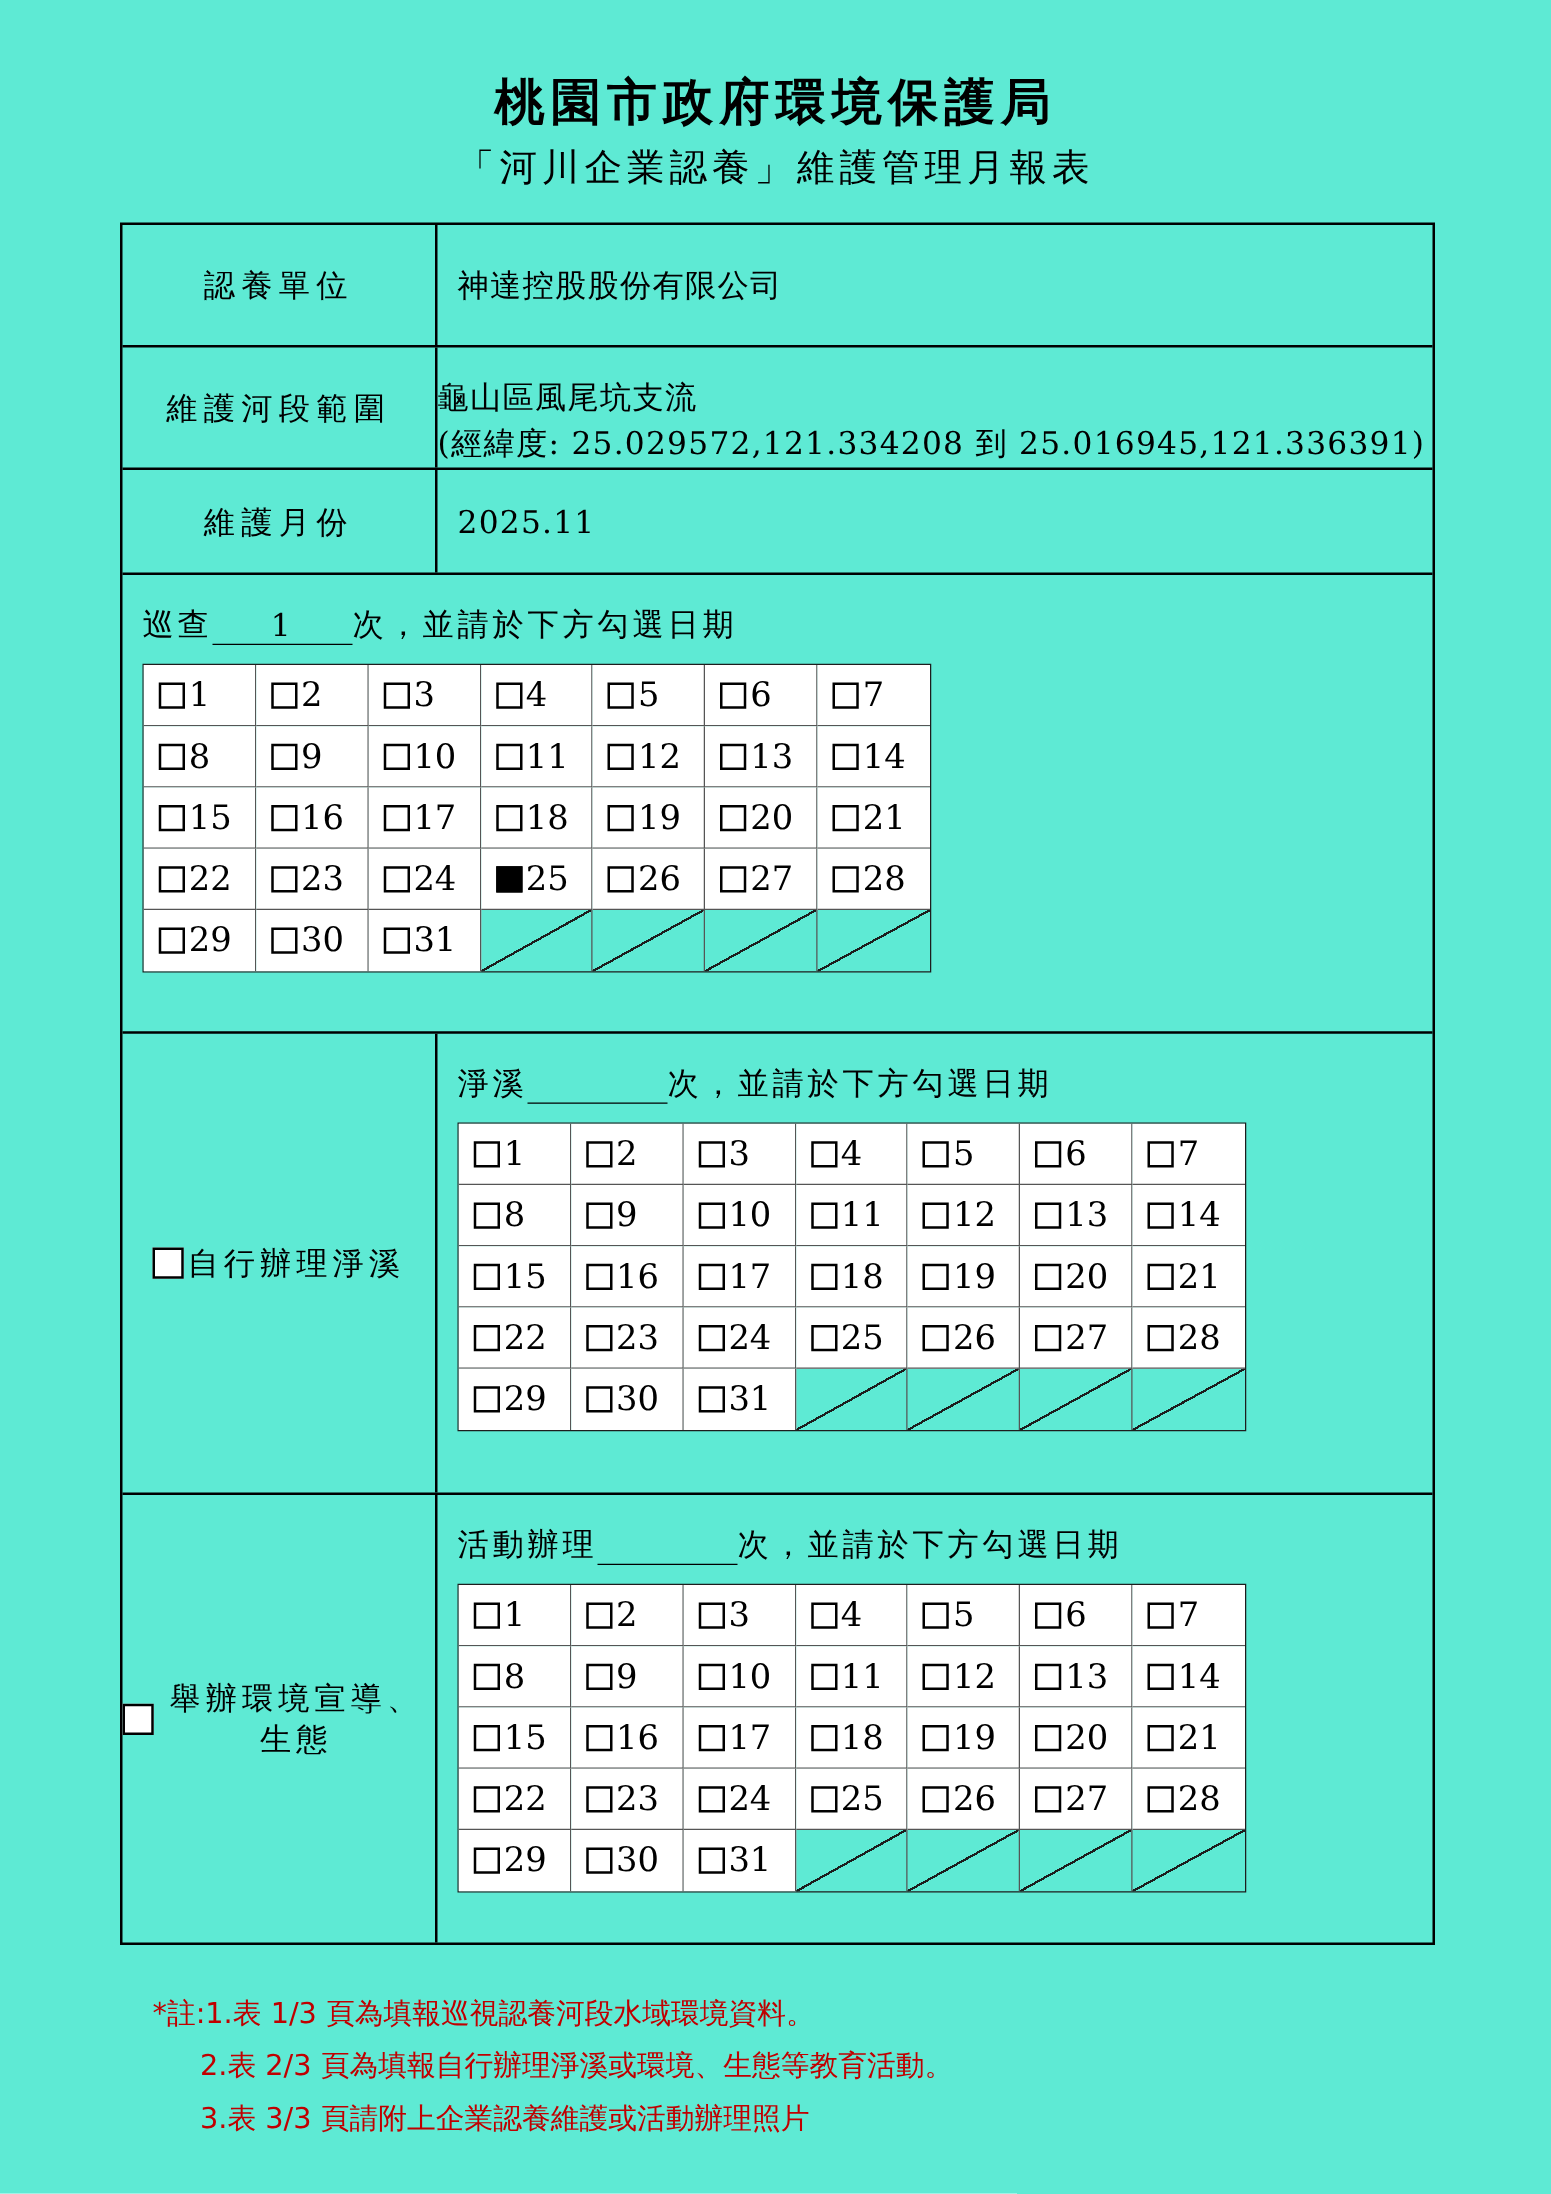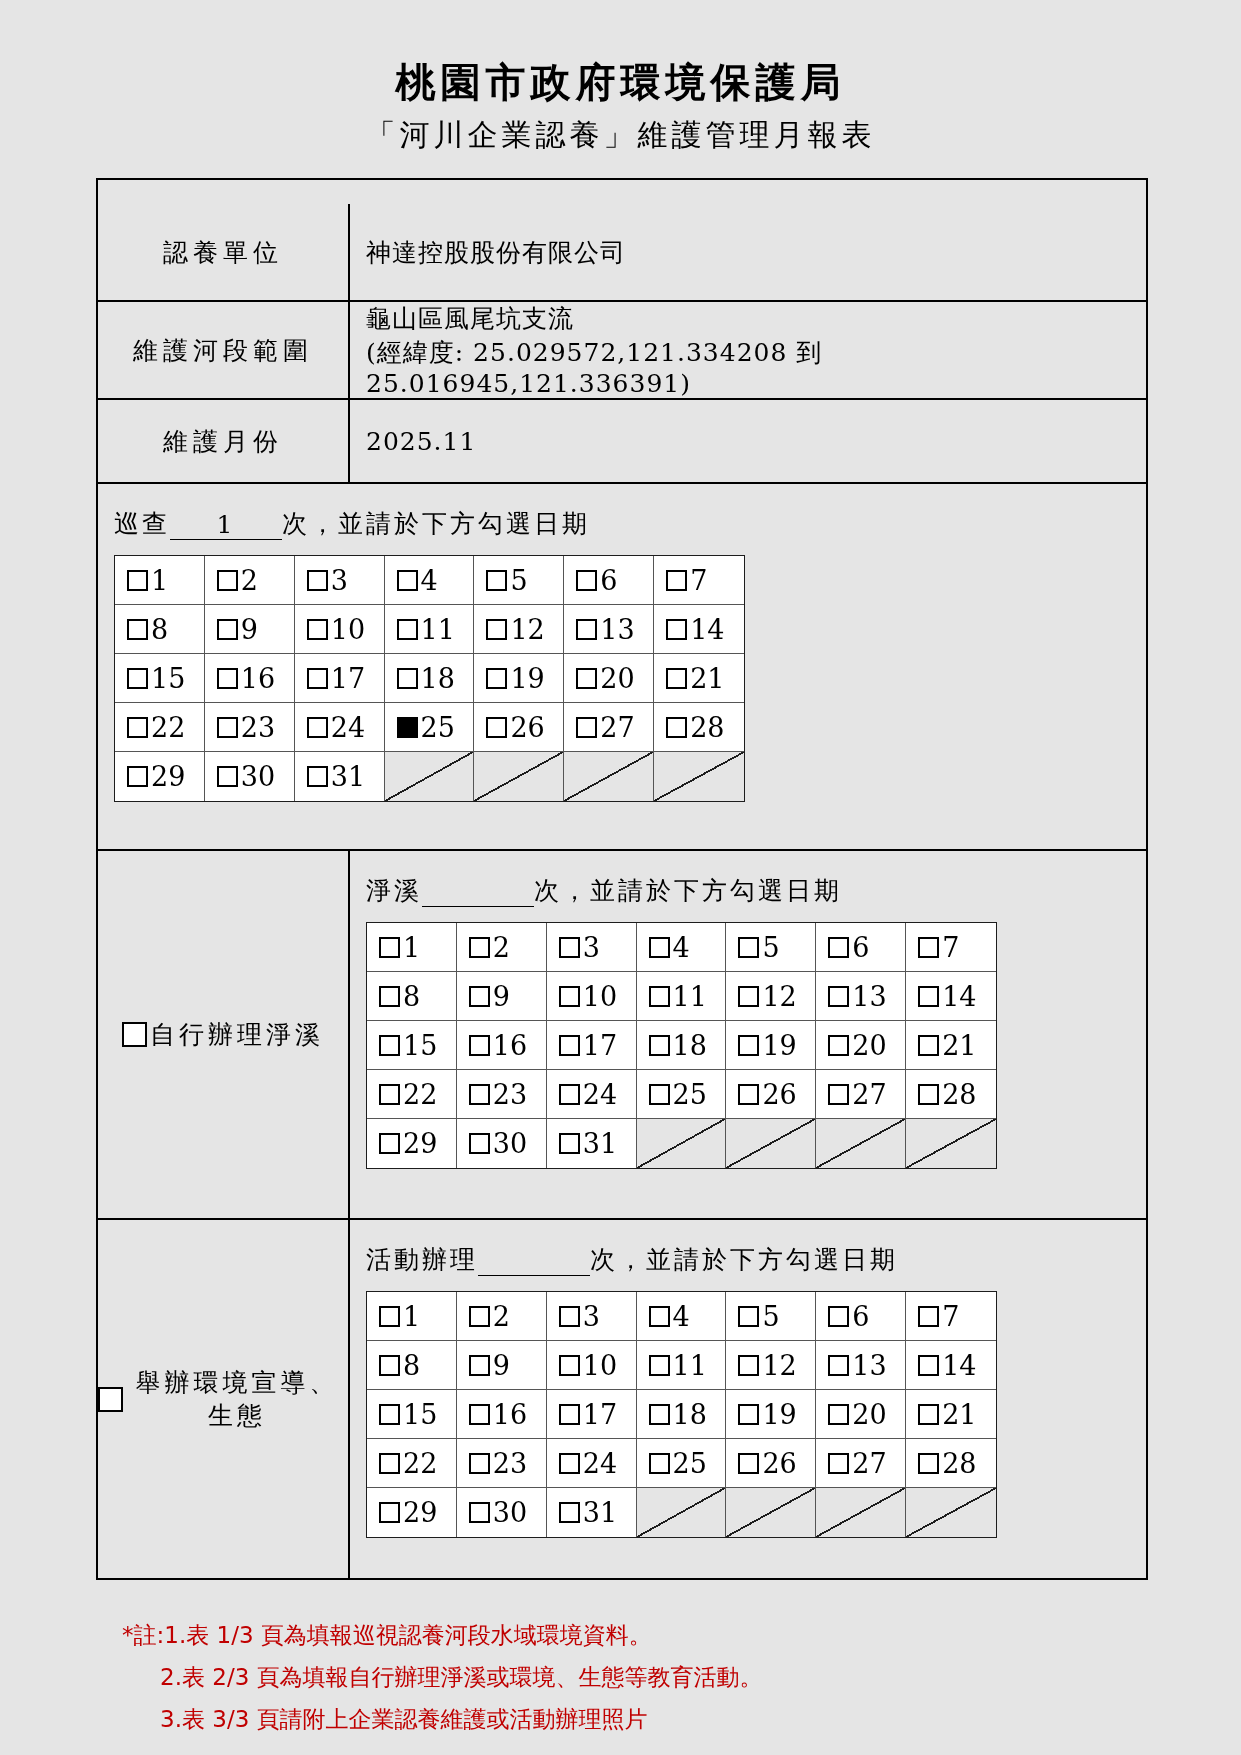--- a/index.html
+++ b/index.html
@@ -1,19 +1,19 @@
 <!DOCTYPE html>
 <html><head>
 <meta charset="utf-8">
 <style>
   html,body{margin:0;padding:0;background:#fff;}
   .page{
     position:relative;
     width:1241px;height:1755px;
-    background:#e5e5e5;
+    background:#5eead4;
     font-family:"DejaVu Serif","Liberation Serif",serif;
     color:#000;
     overflow:hidden;
   }
   .doc-title{
     margin-top:56px;
     text-align:center;
     font-size:40px;
     font-weight:bold;
     letter-spacing:5px;
@@ -33,26 +33,26 @@
   }
   .trow{display:flex;border-bottom:2px solid #000;}
   .trow:last-child{border-bottom:none;}
   .cell-label{
     width:250px;flex:none;
     border-right:2px solid #000;
     display:flex;align-items:center;justify-content:center;
     text-align:center;
   }
   .cell-value{flex:1;min-width:0;border-radius:18px;}
-  .info-0{height:96px;margin-top:24px;}
+  .info-0{height:96px;}
   .info-1{height:96px;}
   .info-2{height:82px;}
   .ilabel{font-size:25px;letter-spacing:5px;}
   .info-0 .cell-value,.info-2 .cell-value{display:flex;align-items:center;padding-left:16px;}
-  .info-1 .cell-value{display:flex;flex-direction:column;justify-content:space-evenly;padding-left:16px;}
+  .info-1 .cell-value{display:flex;flex-direction:column;justify-content:space-evenly;margin-top:20px;}
   .ival{font-size:25px;letter-spacing:1px;}
   .section-0{height:365px;}
   .section-1{height:367px;}
   .section-2{height:358px;}
   .label-inner{display:flex;flex-direction:column;gap:14px;}
   .label-line{display:flex;align-items:center;font-size:25px;letter-spacing:4px;}
   .label-line.cont{padding-left:33px;}
   .cbx{
     display:inline-block;box-sizing:border-box;
     width:21px;height:21px;flex:none;

